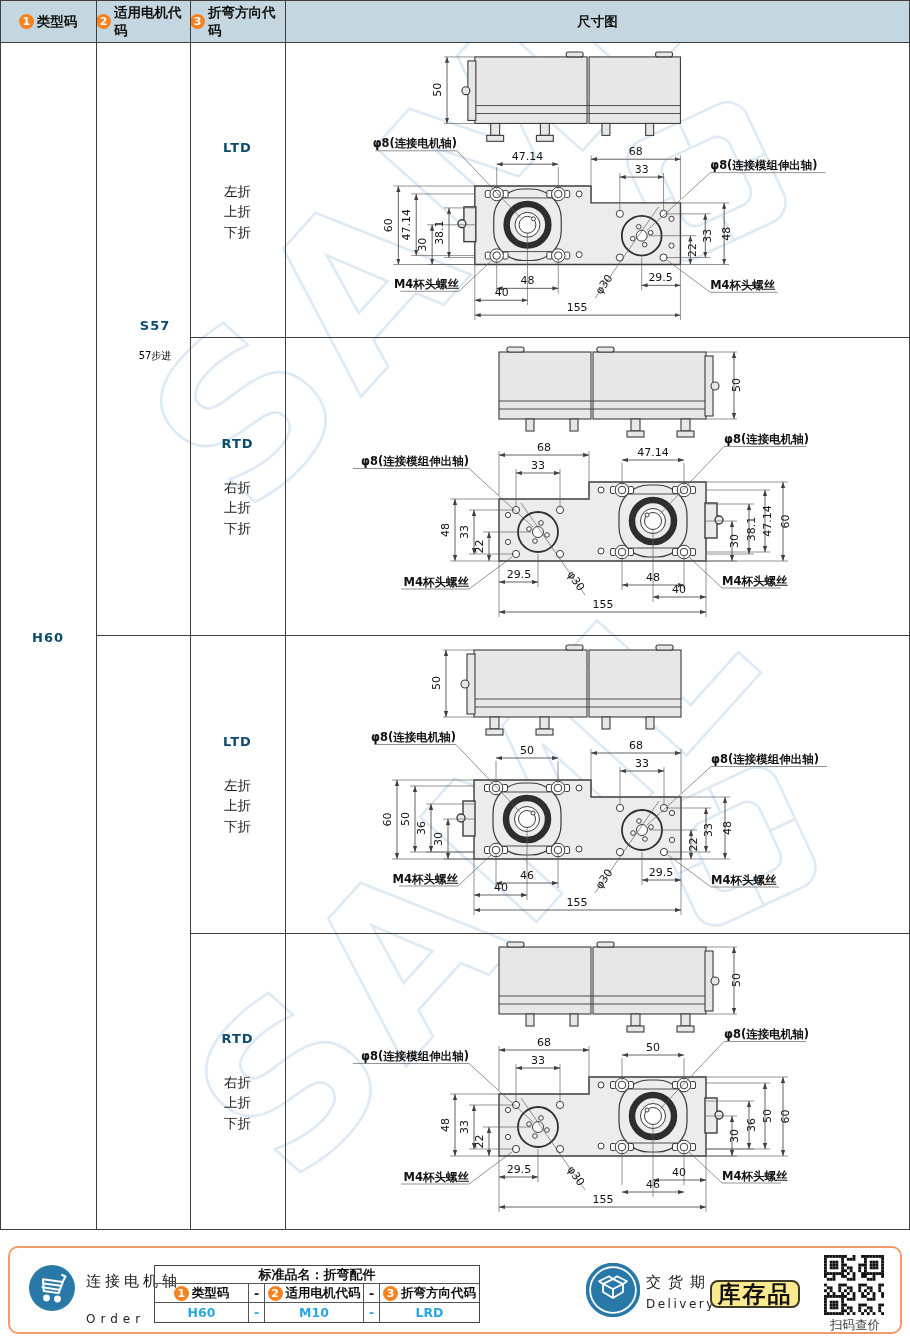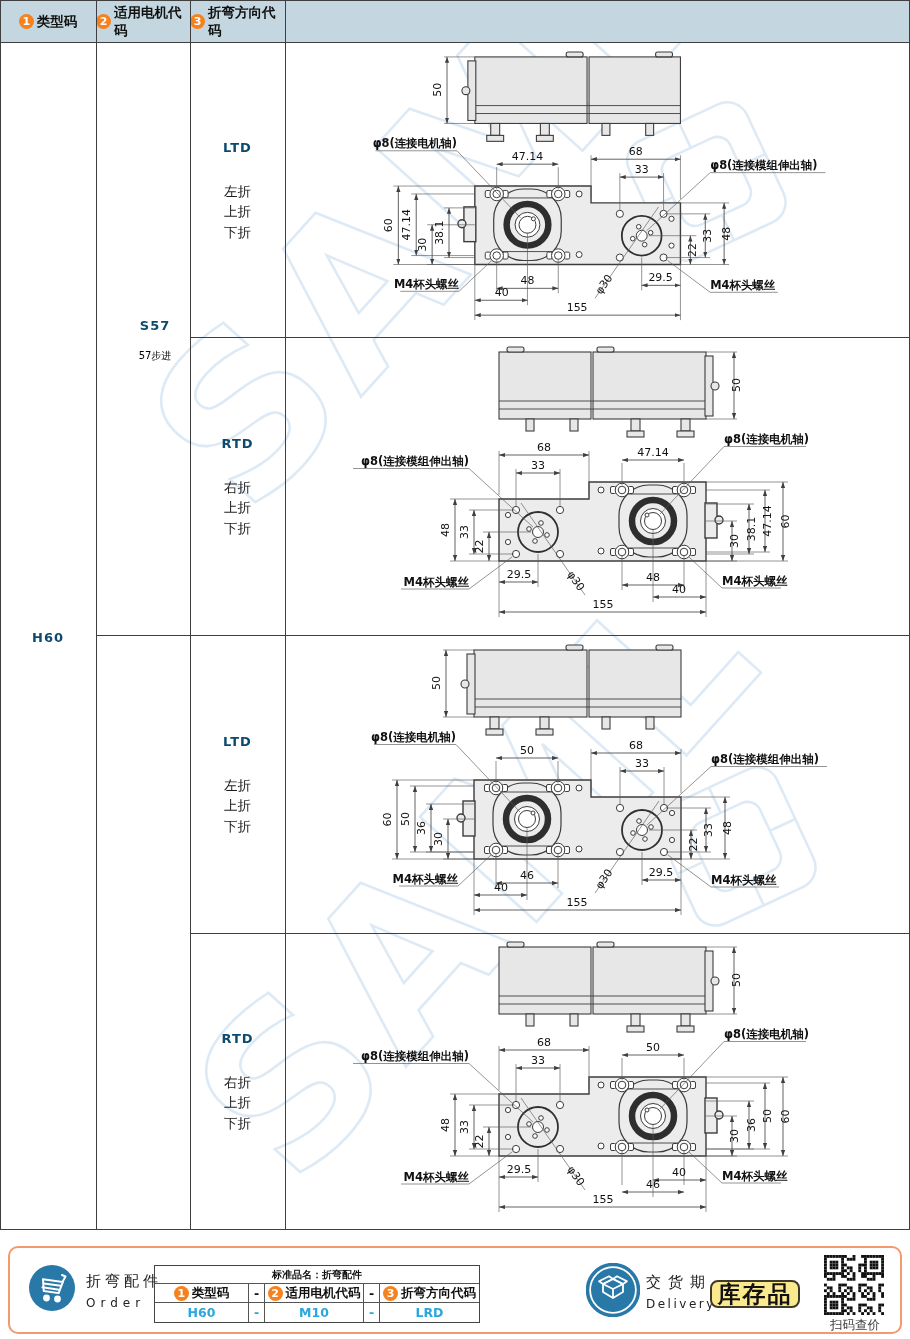--- a/index.html
+++ b/index.html
@@ -37,26 +37,26 @@
 
   
   svg.wm { position:absolute; left:0; top:0; pointer-events:none; opacity:.55; }
   .wmt { font-size:215px; font-weight:bold; letter-spacing:10px; fill:none; stroke:#c3daee; stroke-width:2.6; }
   .wlogo { fill:none; stroke:#c3daee; stroke-width:2.6; }
 
   
   .footer { position:absolute; left:8px; top:1246px; width:894px; height:88px; border:2px solid #f4996b; border-radius:10px; background:#fff; }
   .fitem { position:absolute; }
   .otitle { font-size:15px; letter-spacing:4px; color:#222; }
-  .osub { font-size:12px; letter-spacing:5px; color:#222; margin-top:5px; }
+  .osub { font-size:12px; letter-spacing:5px; color:#222; margin-top:21px; }
   .dtitle { font-size:15px; letter-spacing:7px; color:#222; }
   .dsub { font-size:12px; letter-spacing:2.5px; color:#222; margin-top:5px; }
 
   .ftable { position:absolute; left:144px; top:17px; width:326px; height:58px; border:1.6px solid #444; font-size:12.5px; color:#111; }
-  .ft-title { height:18px; border-bottom:1px solid #555; display:flex; align-items:center; justify-content:center; font-weight:600; font-size:10px;font-family:Liberation Mono, monospace; }
+  .ft-title { height:18px; border-bottom:1px solid #555; display:flex; align-items:center; justify-content:center; font-weight:600; font-size:13px;font-family:Liberation Mono, monospace; }
   .ft-row { display:grid; grid-template-columns:94px 16px 99px 16px 1fr; height:19px; }
   .ft-head { border-bottom:1px solid #555; font-weight:600; }
   .ft-row > div { display:flex; align-items:center; justify-content:center; border-right:1px solid #555; }
   .ft-row > div:last-child { border-right:none; }
   .blue { color:#2aa7df; font-weight:600; }
 
   .badge { position:absolute; left:700px; top:32px; width:90px; height:28px; background:#fbe98e; border:2px solid #3d3a2a; border-radius:8px; display:flex; align-items:center; justify-content:center; font-size:23px; font-weight:bold; color:#111; letter-spacing:2px; }
   .qrlabel { position:absolute; left:806px; top:69px; width:78px; text-align:center; font-size:12.5px; color:#404040; }
 </style>
 </head>
@@ -88,20 +88,23 @@
     <span class="onum">1</span>
     <span>类型码</span>
   </div>
   <div class="hcell" style="left:96px;width:94px;">
     <span class="onum">2</span>
     <span>适用电机代码</span>
   </div>
   <div class="hcell" style="left:190px;width:95px;">
     <span class="onum">3</span>
     <span>折弯方向代码</span>
+  </div>
+  <div class="hcell" style="left:285px;width:625px;">
+    <span>尺寸图</span>
   </div>
 
   <div class="vcell" style="left:0;top:44px;width:96px;height:1186px;">
     <span class="code-blue">H60</span>
   </div>
 
   <div class="vcell" style="left:96px;top:44px;width:94px;height:592px;padding-left:24px;">
     <span class="code-blue">S57</span>
     <span class="sub-black">57步进</span>
   </div>
@@ -683,21 +686,21 @@
         <path d="M34,11 l3.5,1.5 -2.6,4.8"></path>
         <g transform="rotate(8 23 23)">
           <path d="M14,16.5 h20 l-2.6,11.5 h-15 z"></path>
           <path d="M15.2,20.5 h17.3 M14.6,24.5 h16.8"></path>
         </g>
         <circle cx="18.5" cy="34" r="2.4" fill="#fff"></circle>
         <circle cx="29.5" cy="35" r="2.4" fill="#fff"></circle>
       </g>
     </svg>
     <div class="fitem" style="left:76px;top:24px;">
-      <div class="otitle">折弯配件</div>
+      <div class="otitle">连接电机轴</div>
       <div class="osub">Order</div>
     </div>
 
     <div class="ftable">
       <div class="ft-title">标准品名：折弯配件</div>
       <div class="ft-row ft-head">
         <div>
             <span class="onum">1</span>
             <span>类型码</span>
           </div>

